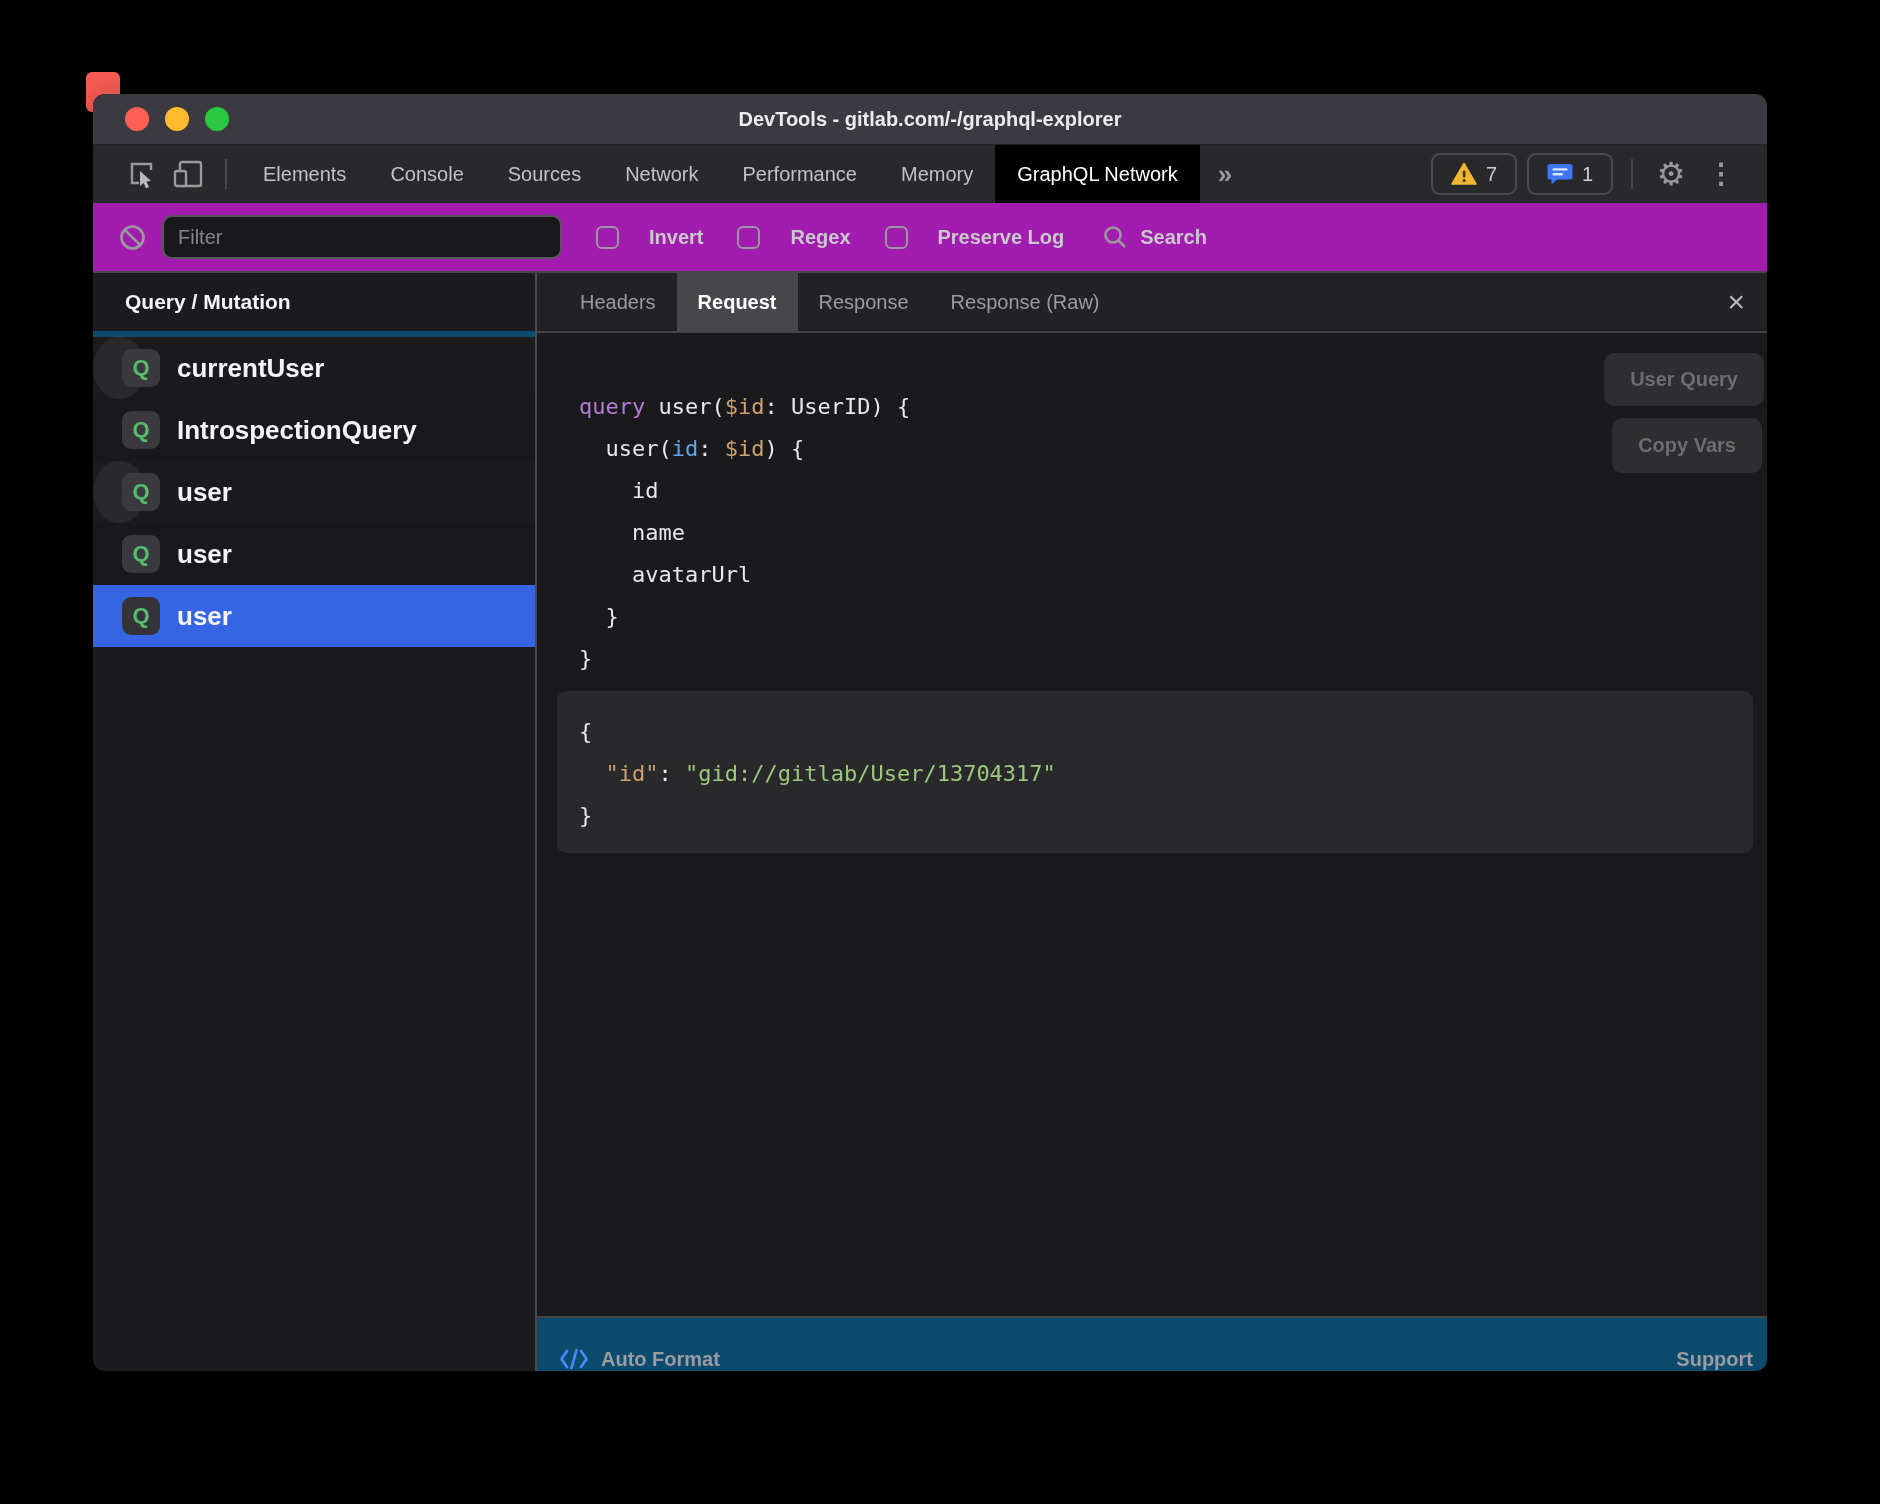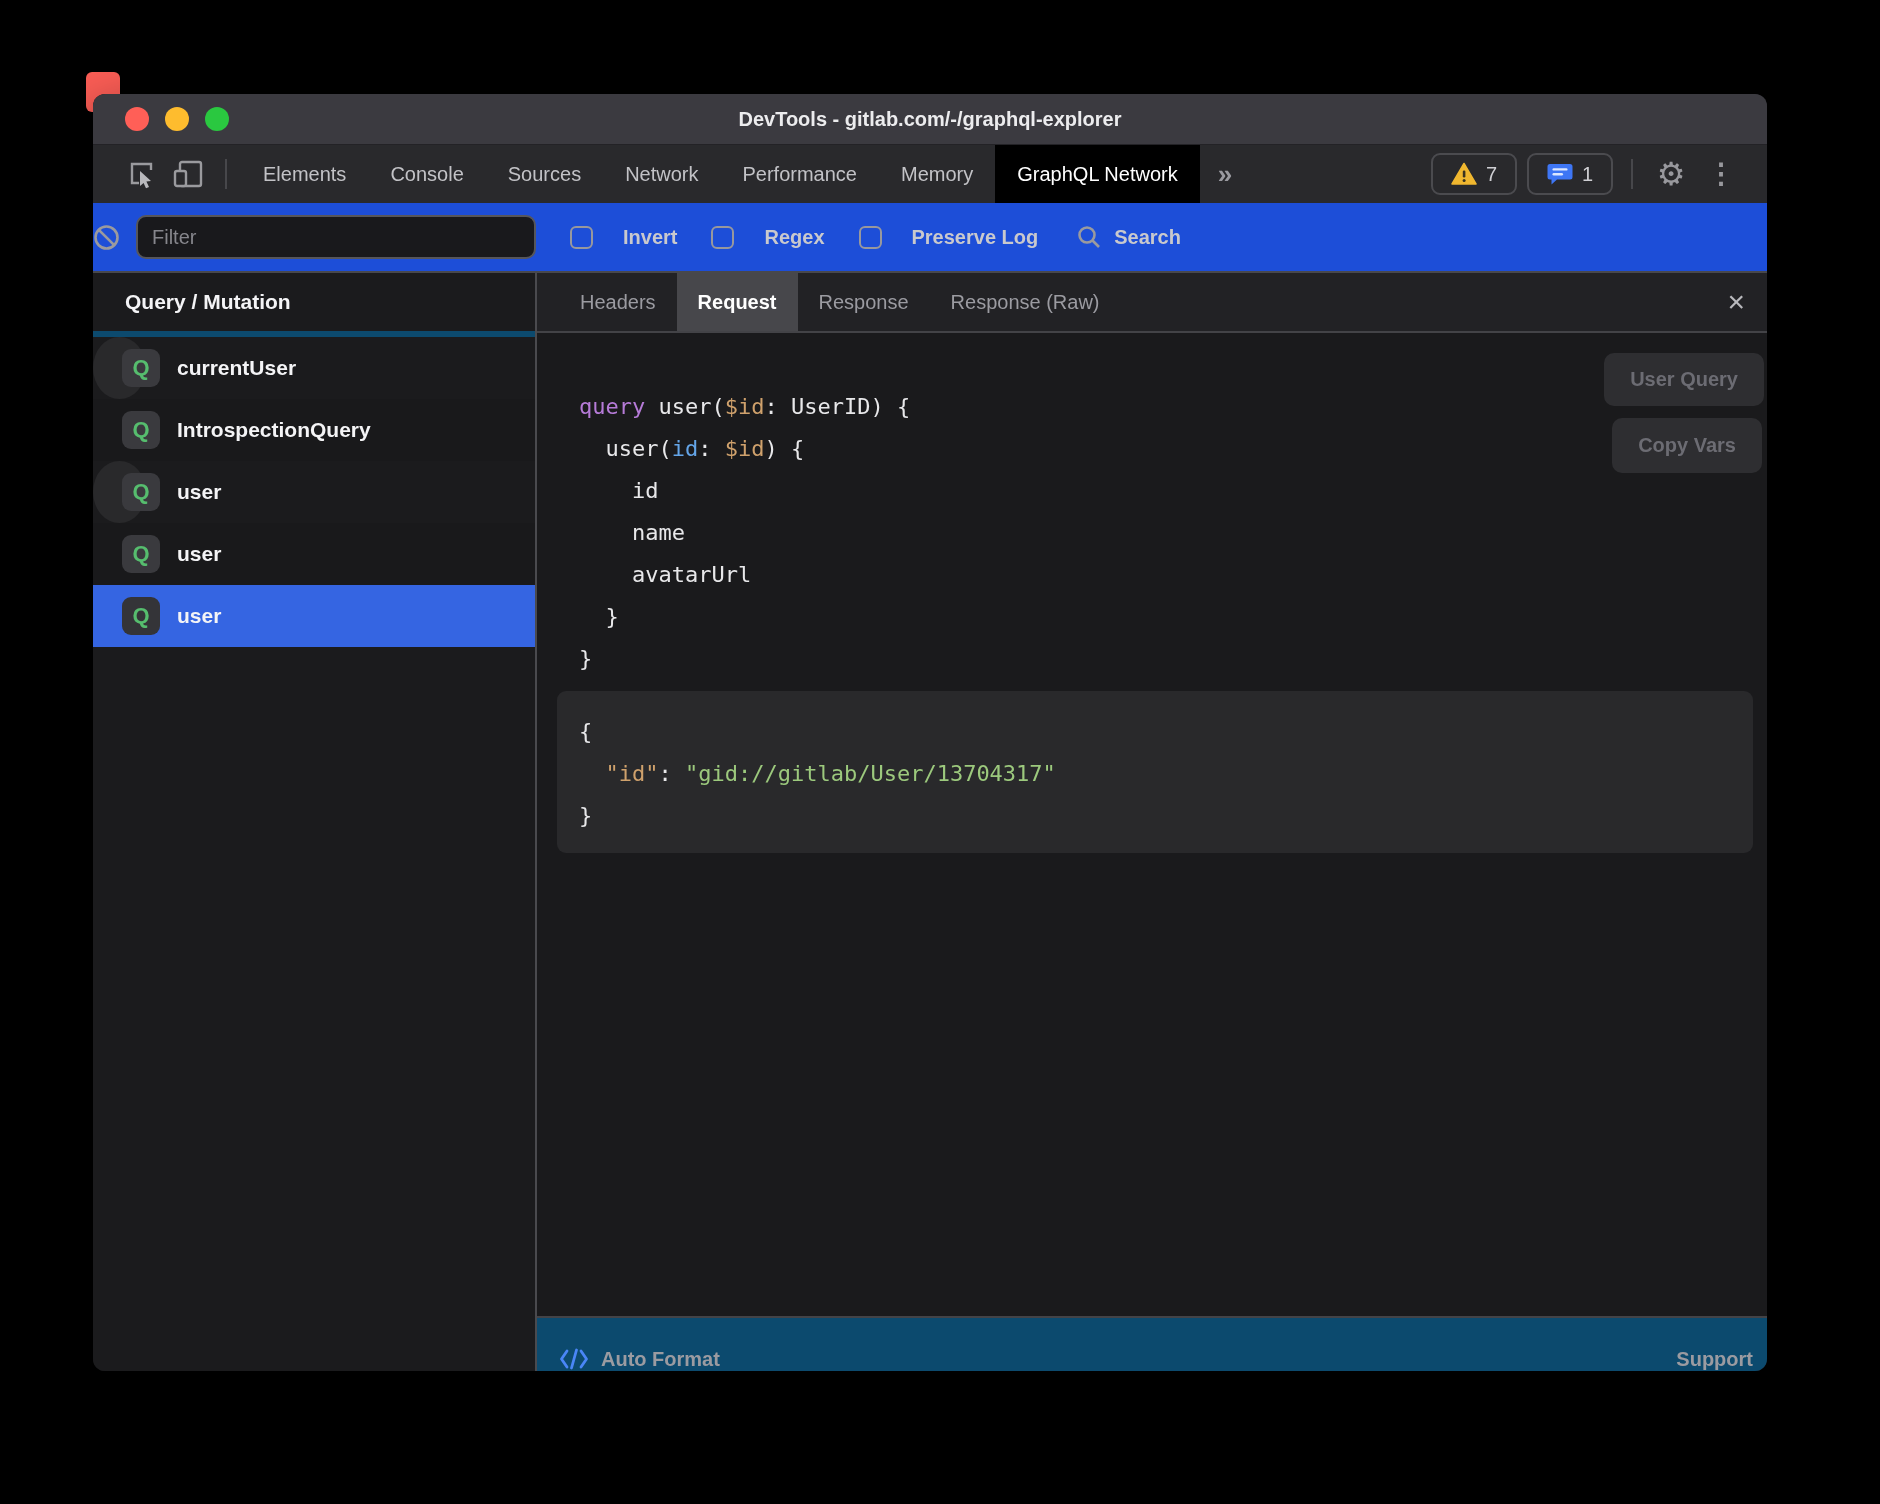--- a/index.html
+++ b/index.html
@@ -28,43 +28,43 @@
   .chevron{display:flex;align-items:center;padding:0 18px;color:#9a9aa0;font-size:26px;font-weight:700;}
   .tabbar-right{margin-left:auto;display:flex;align-items:center;gap:10px;padding-right:26px;}
   .badge{height:38px;min-width:62px;border:2px solid #4b4b4f;border-radius:9px;
          display:flex;align-items:center;justify-content:center;gap:9px;padding:0 10px;}
   .badge .count{color:#cfcfd3;font-size:20px;}
   .right-divider{width:2px;height:30px;background:#47474b;margin:0 8px;}
   .glyph-btn{color:#98989d;display:flex;align-items:center;justify-content:center;width:40px;}
   .gear-glyph{font-size:32px;line-height:1;}
   .dots-glyph{font-size:28px;font-weight:700;line-height:1;}
   
-  .filterbar{height:68px;flex:0 0 68px;background:#1d4ed8;display:flex;align-items:center;
-             border-bottom:2px solid #48484c;gap:16px;}
+  .filterbar{height:68px;flex:0 0 68px;background:#a21caf;display:flex;align-items:center;
+             padding-left:26px;border-bottom:2px solid #48484c;gap:16px;}
   .filter-input{width:400px;height:44px;border-radius:10px;background:#19191c;border:2px solid #56565b;
                 color:#e8e8ea;font-size:20px;padding:0 14px;outline:none;box-sizing:border-box;
                 font-family:"Liberation Sans",sans-serif;}
   .filter-input::placeholder{color:#86868c;}
   .check-group{display:flex;align-items:center;gap:30px;margin-left:18px;}
   .check-box{width:23px;height:23px;border:2.5px solid #98989d;border-radius:6px;background:transparent;box-sizing:border-box;}
   .check-label{color:#c9c9cd;font-size:20px;font-weight:700;white-space:nowrap;}
   .search-group{display:flex;align-items:center;gap:12px;margin-left:22px;}
   
   .content{flex:1;display:flex;min-height:0;}
   .sidebar{width:442px;flex:0 0 442px;background:#1b1b1d;display:flex;flex-direction:column;}
   .sidebar-header{height:58px;flex:0 0 58px;display:flex;align-items:center;padding-left:32px;
                   color:#f4f4f6;font-size:21px;font-weight:700;border-bottom:6px solid #0c4a6e;}
   .row{height:62px;flex:0 0 62px;display:flex;align-items:center;padding-left:29px;}
   .row.light{background:#29292b;}
   .row.dark{background:#19191b;}
   .row.selected{background:var(--selection-blue,#3565e2);}
   .qbadge{width:38px;height:38px;border-radius:9px;background:#3a3a3e;display:flex;align-items:center;
           justify-content:center;color:var(--q-green,#56bd6e);font-size:22px;font-weight:700;flex:0 0 38px;}
   .row.selected .qbadge{background:#343438;}
-  .row-label{margin-left:17px;color:#f4f4f6;font-size:21px;font-weight:700;}
+  .row-label{margin-left:17px;color:#f4f4f6;font-size:26px;font-weight:700;}
   .vdivider{width:2px;background:#4a4a4e;flex:0 0 2px;}
   .main{flex:1;display:flex;flex-direction:column;background:#1a1a1c;min-width:0;}
   
   .req-tabs{height:58px;flex:0 0 58px;display:flex;align-items:stretch;padding-left:22px;
             border-bottom:2px solid #434347;position:relative;background:#222225;}
   .req-tab{display:flex;align-items:center;padding:0 21px;font-size:20px;color:#9b9ba1;white-space:nowrap;}
   .req-tab.selected{background:#47474b;color:#fff;font-weight:700;}
   .close-btn{position:absolute;right:16px;top:0;height:100%;display:flex;align-items:center;
              color:#b9b9bd;font-size:30px;line-height:1;padding:0 6px;}
   

